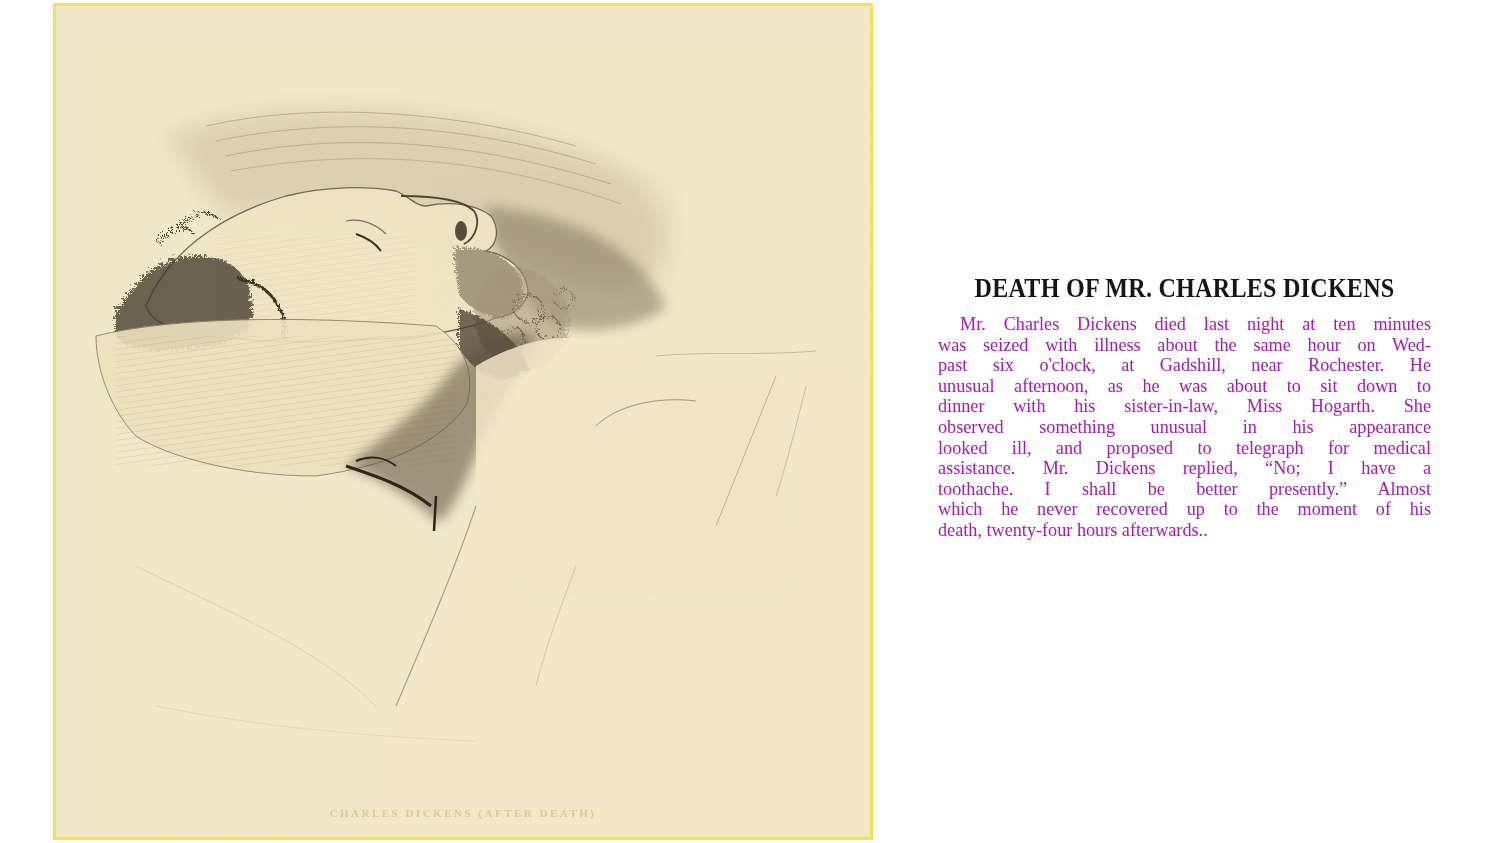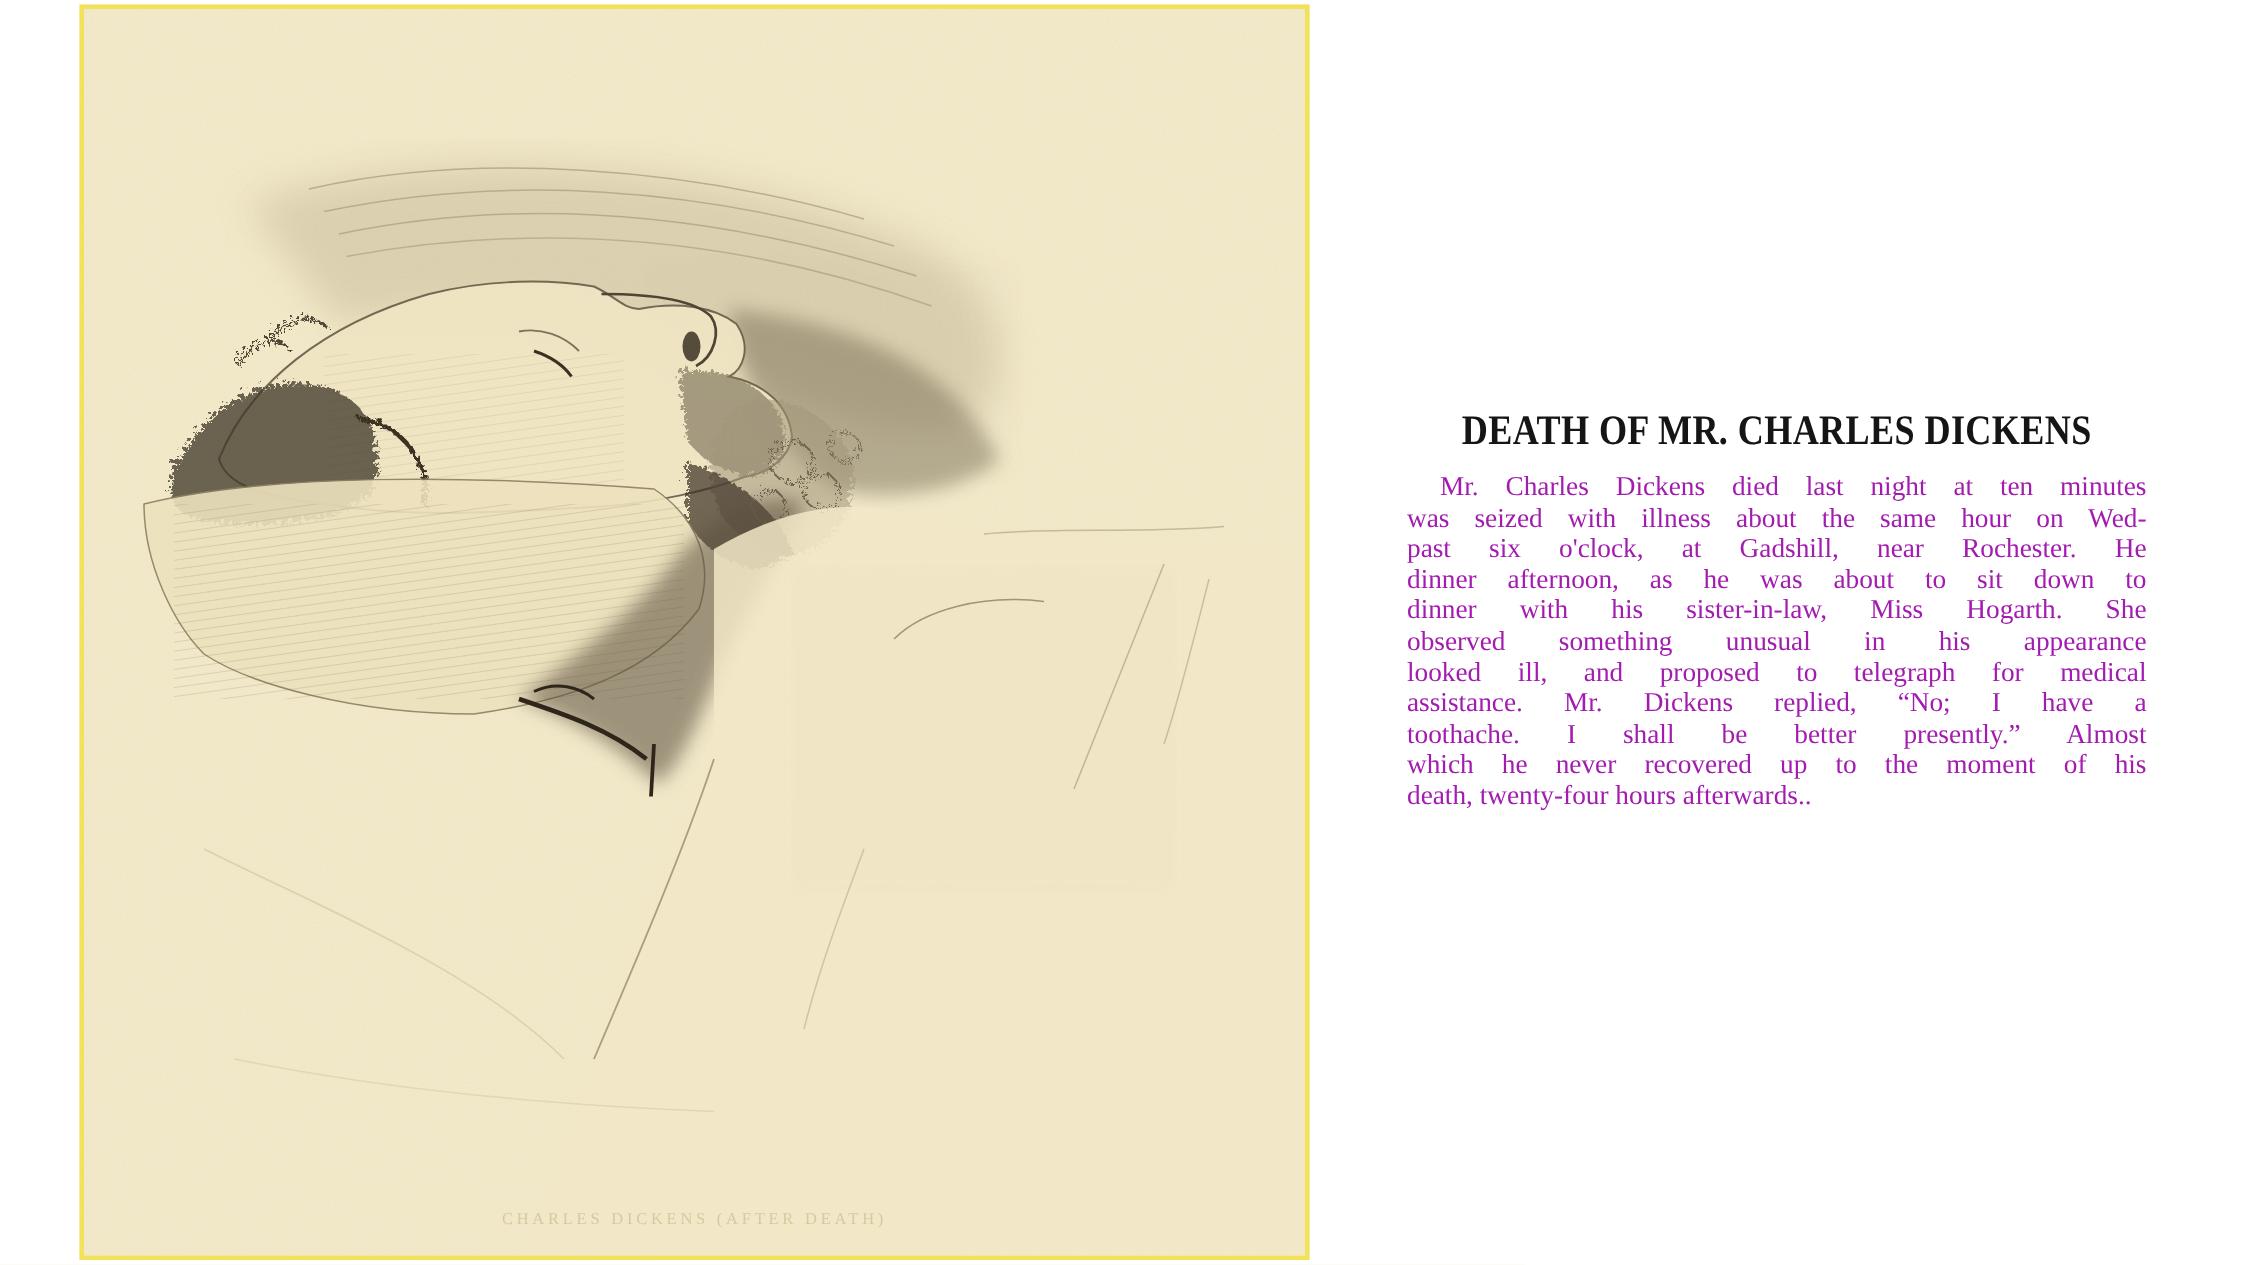--- a/index.html
+++ b/index.html
@@ -47,20 +47,21 @@
       position: absolute;
       left: 0;
       right: 0;
       bottom: 18px;
       text-align: center;
       font-family: "Liberation Serif", serif;
       font-size: 11px;
       letter-spacing: 2.5px;
       color: #d8c9a0;
       text-transform: uppercase;
+      font-weight: bold;
     }
 
     
     .article {
       position: absolute;
       left: 938px;
       top: 258px;
       width: 493px;
       color: #111111;
       font-family: "DejaVu Serif", serif;
@@ -196,21 +197,21 @@
 
     <div class="caption">Charles Dickens (After Death)</div>
   </div>
 
   <div class="article">
     <div class="headline">DEATH OF MR. CHARLES DICKENS</div>
     <div class="body-text">
       <span class="line indent">Mr. Charles Dickens died last night at ten minutes</span>
       <span class="line">was seized with illness about the same hour on Wed-</span>
       <span class="line">past six o'clock, at Gadshill, near Rochester. He</span>
-      <span class="line">dinner afternoon, as he was about to sit down to</span>
+      <span class="line">unusual afternoon, as he was about to sit down to</span>
       <span class="line">dinner with his sister-in-law, Miss Hogarth. She</span>
       <span class="line">observed something unusual in his appearance</span>
       <span class="line">looked ill, and proposed to telegraph for medical</span>
       <span class="line">assistance. Mr. Dickens replied, “No; I have a</span>
       <span class="line">toothache. I shall be better presently.” Almost</span>
       <span class="line">which he never recovered up to the moment of his</span>
       <span class="line last">death, twenty-four hours afterwards..</span>
     </div>
   </div>
 

